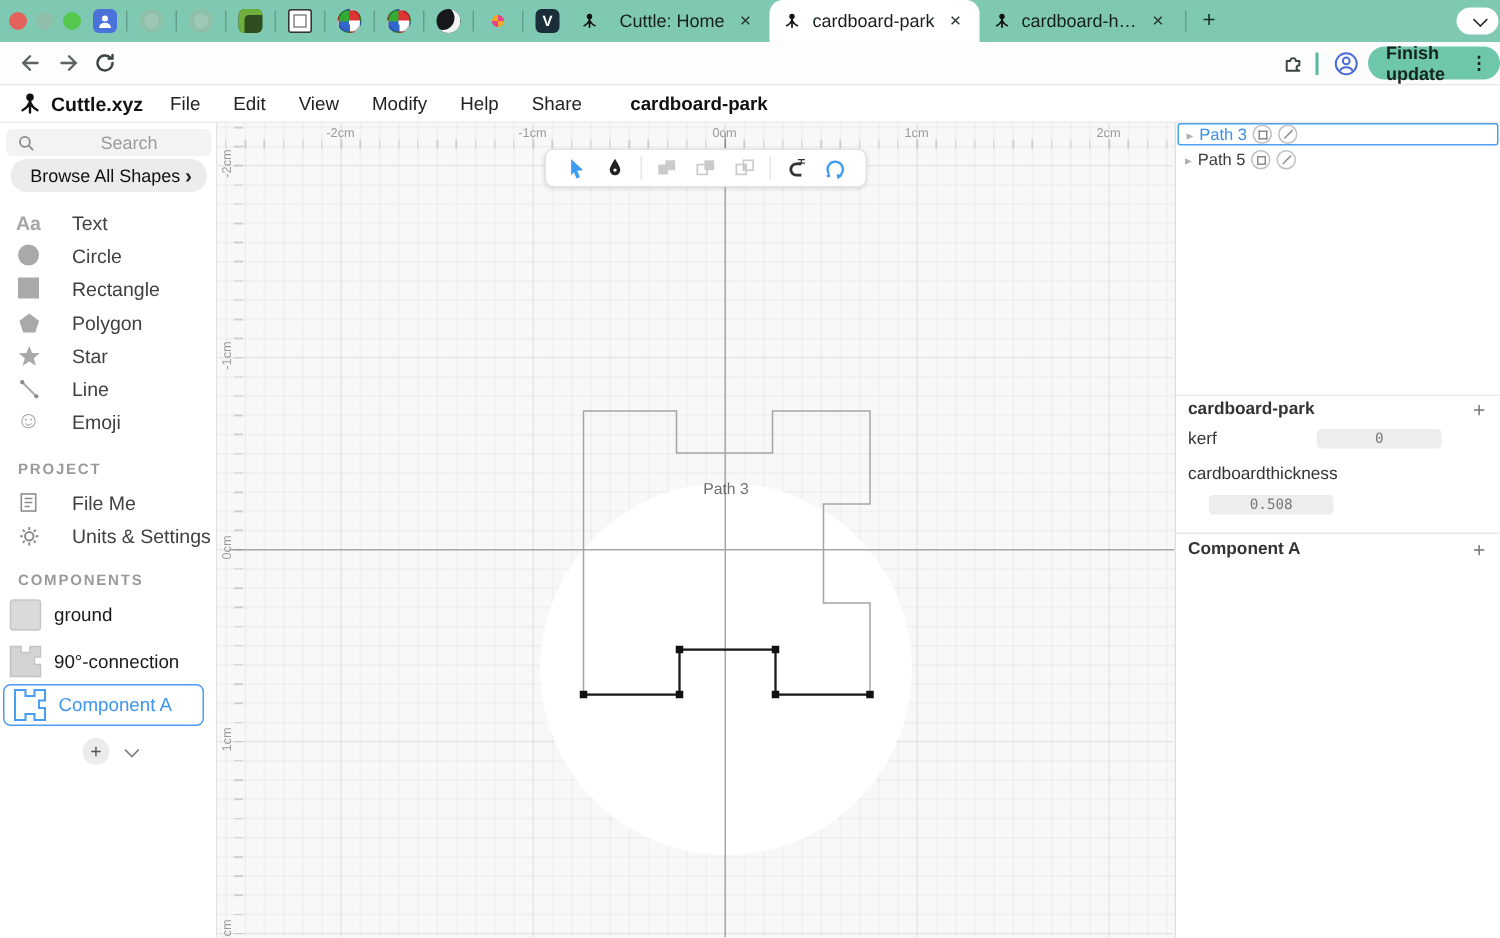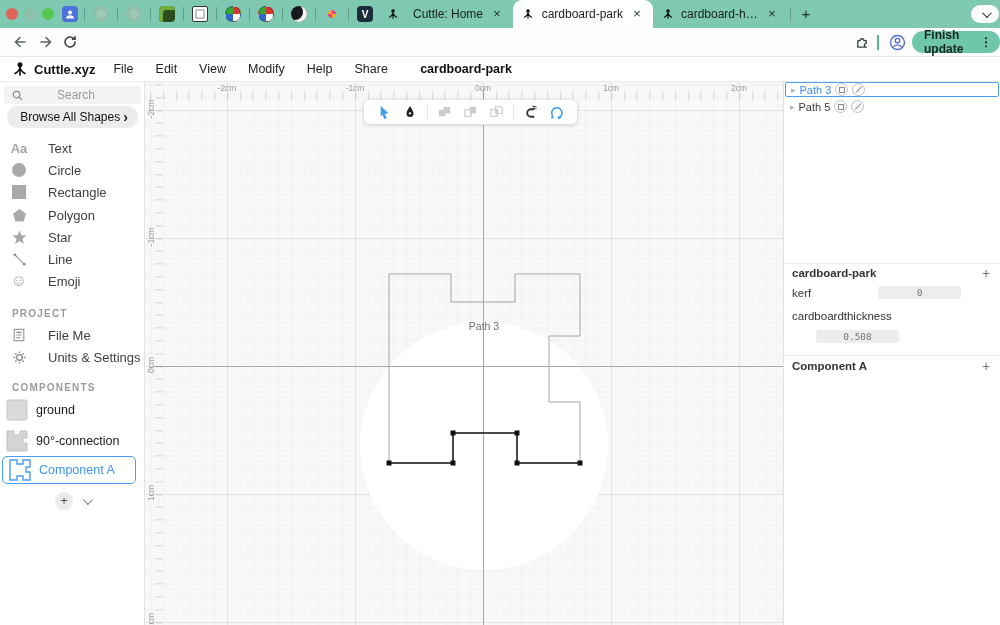--- a/index.html
+++ b/index.html
@@ -48,21 +48,21 @@
   
   .menubar { position:absolute; left:0; top:57px; width:1000px; height:25px; background:#fff; border-bottom:1px solid #ececec; display:flex; align-items:center; padding-left:12px; }
   .logo { width:16px; height:16px; margin-right:6px; }
   .brand { font-size:13px; font-weight:bold; color:#111; margin-right:18px; }
   .mitem { font-size:12.5px; color:#222; margin-right:22px; }
   .doctitle { position:absolute; left:466px; transform:translateX(-50%); font-size:12.5px; font-weight:bold; color:#111; }
 
   
   .sidebar { position:absolute; left:0; top:82px; width:145px; height:543px; background:#fff; border-right:1px solid #e2e2e2; }
   .search { position:absolute; left:4px; top:4px; width:137px; height:18px; background:#f3f3f3; border-radius:4px; display:flex; align-items:center; padding:0 8px; gap:6px; }
-  .search .ph { font-size:12px; color:#9b9b9b; margin-left:28px; }
+  .search .ph { font-size:12px; color:#9b9b9b; margin-left:38px; }
   .browse { position:absolute; left:7px; top:24px; width:131px; height:22px; background:#ececec; border-radius:12px; display:flex; align-items:center; padding:0 10px; }
   .browse .bl { flex:1; font-size:12px; color:#111; text-align:center; }
   .browse .chev { font-size:14px; font-weight:bold; color:#222; }
   .srow { position:absolute; left:0; width:145px; height:22px; display:flex; align-items:center; }
   .srow .ic { width:20px; margin-left:9px; display:flex; align-items:center; justify-content:center; color:#a6a6a6; }
   .srow .lb { margin-left:19px; font-size:13px; color:#404040; }
   .shead { position:absolute; left:12px; font-size:10px; letter-spacing:1.2px; color:#9a9a9a; font-weight:bold; }
   .comp { position:absolute; left:0; width:145px; height:28px; display:flex; align-items:center; }
   .comp .thumb { width:22px; height:22px; margin-left:6px; }
   .comp .lb { margin-left:8px; font-size:12.5px; color:#1a1a1a; }
@@ -461,20 +461,20 @@
     </div>
 
     <div class="idiv" style="top:181px"></div>
     <div class="isec" style="top:185px">cardboard-park</div>
     <span class="iplus" style="top:183px">+</span>
 
     <div class="iparam" style="top:205px">kerf</div>
     <div class="ifield" style="left:94px; top:204px; width:83px">0</div>
 
     <div class="iparam" style="top:228px">cardboardthickness</div>
-    <div class="ifield" style="left:32px; top:248px; width:83px">0.508</div>
+    <div class="ifield" style="left:22px; top:248px; width:83px">0.508</div>
 
     <div class="idiv" style="top:273px"></div>
     <div class="isec" style="top:278px">Component A</div>
     <span class="iplus" style="top:276px">+</span>
   </div>
 
 </div>
 
 </body></html>

